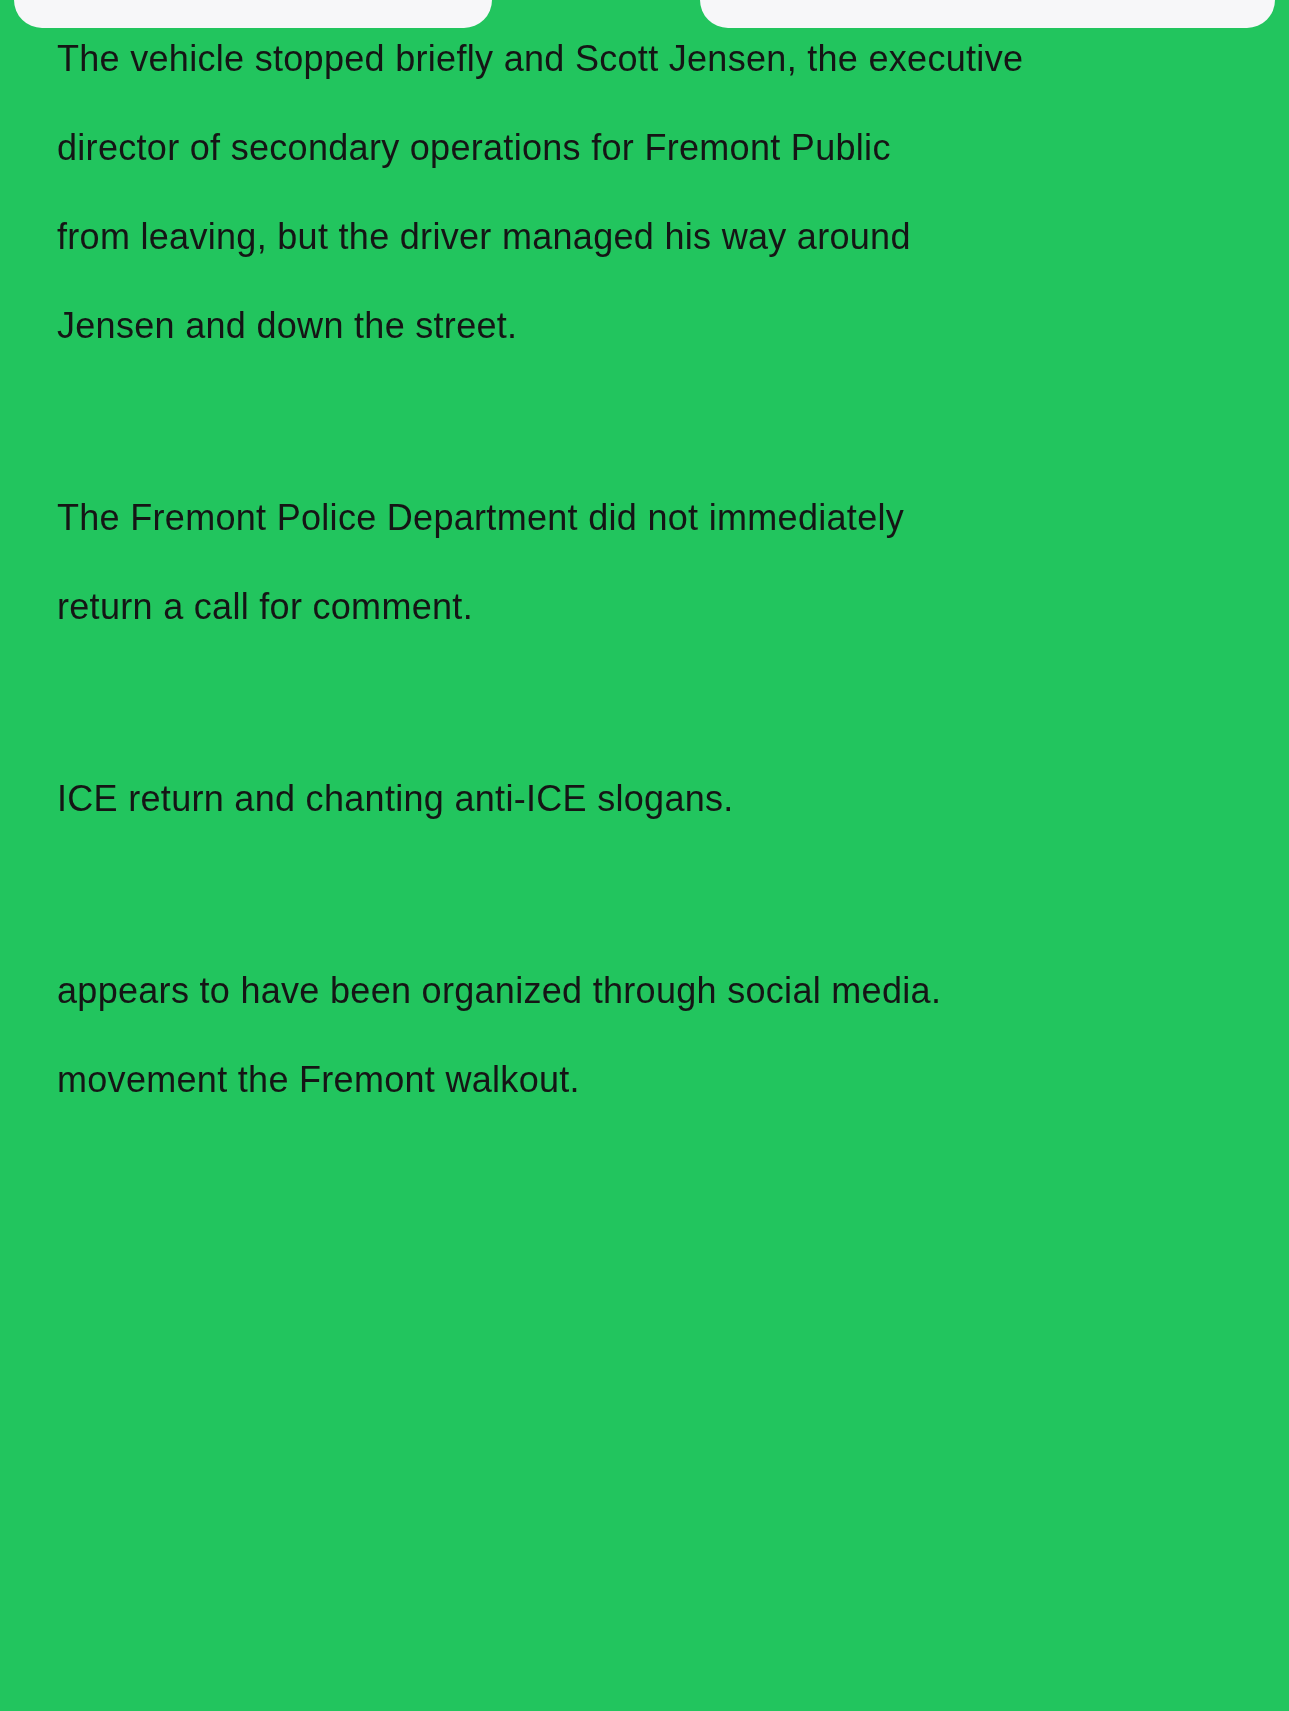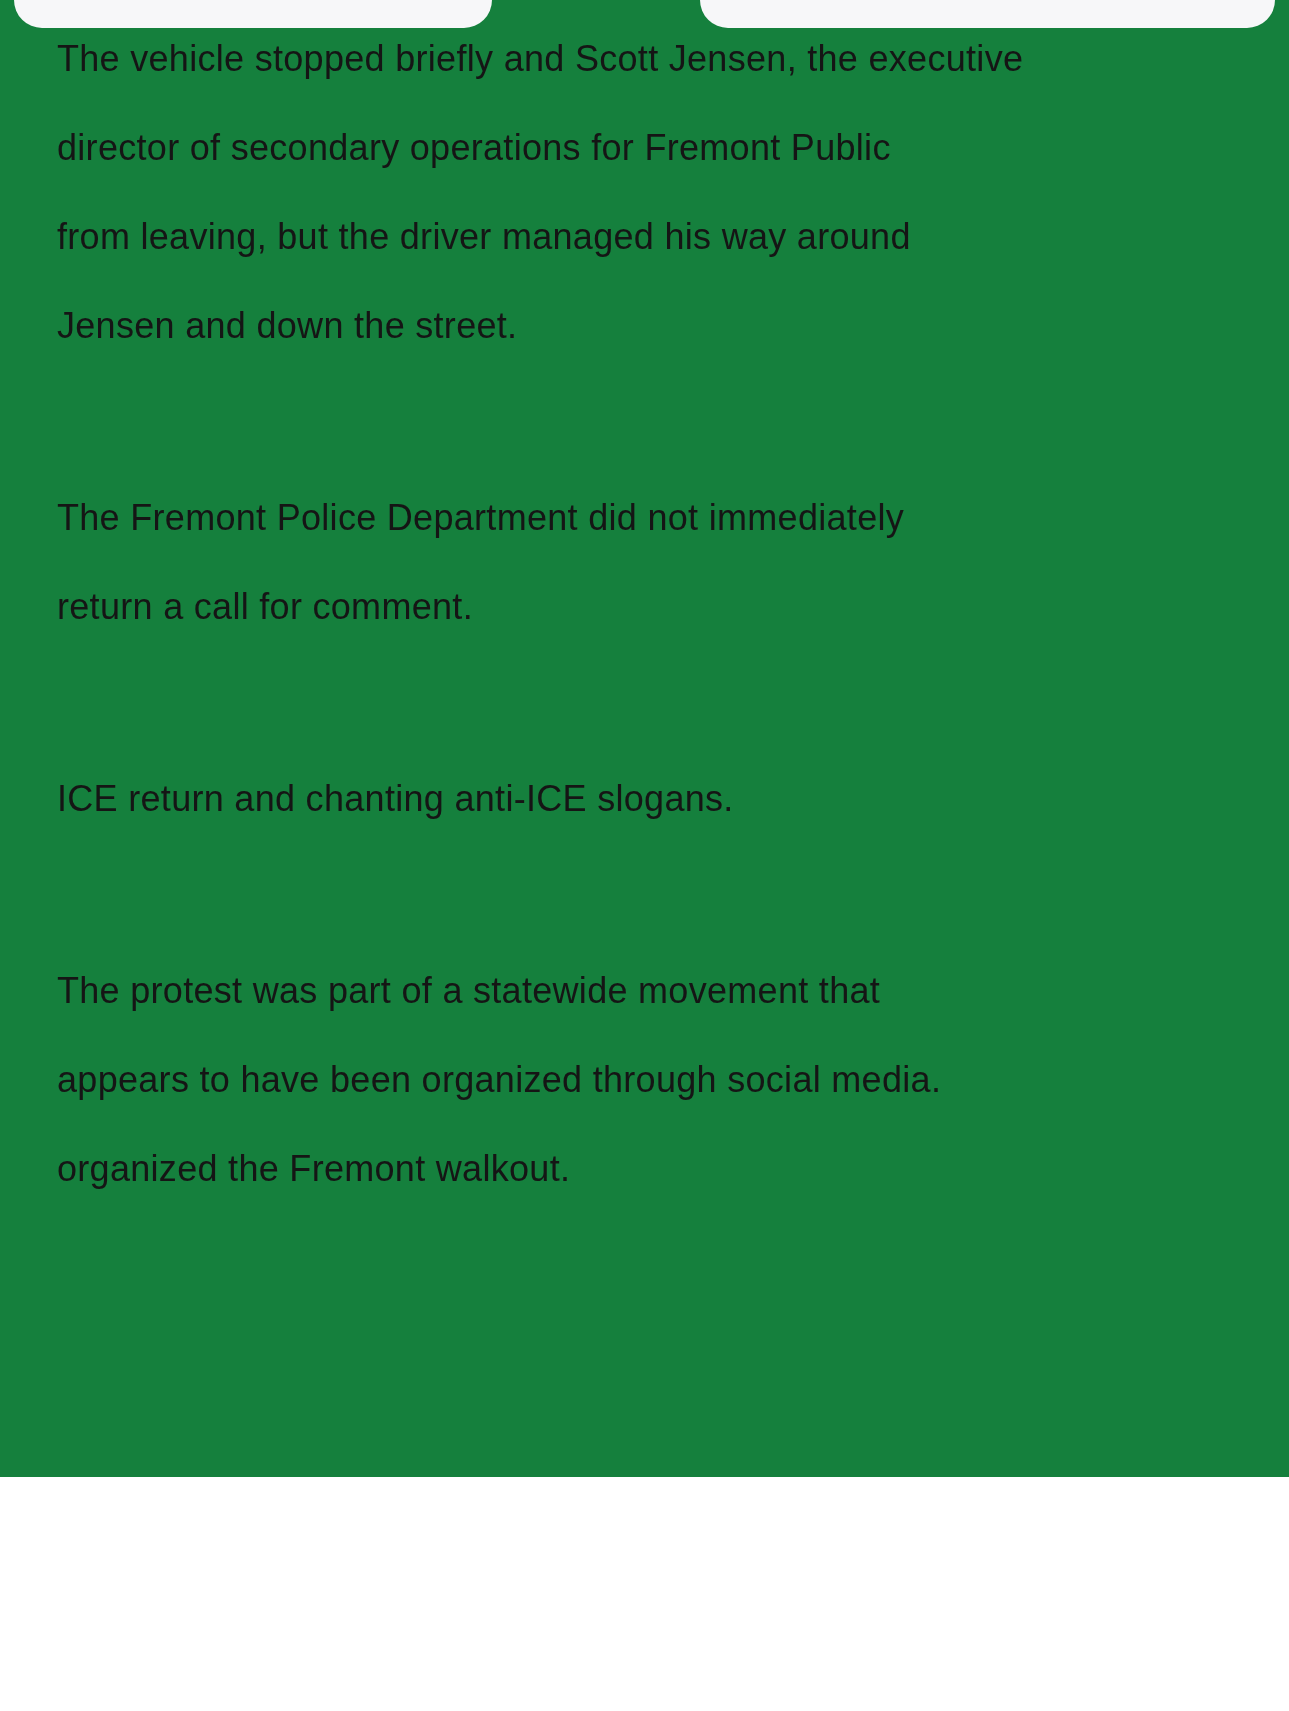--- a/index.html
+++ b/index.html
@@ -7,22 +7,22 @@
     padding: 0;
     background: #ffffff;
     width: 1289px;
     height: 1711px;
     overflow: hidden;
     font-family: "Liberation Sans", "DejaVu Sans", sans-serif;
   }
   .page {
     position: relative;
     width: 1289px;
-    height: 1477px;
-    background: #15803d;
+    height: 1711px;
+    background: #22c55e;
   }
   
   .remnant {
     position: absolute;
     top: -28px;
     height: 56px;
     background: #f7f7f9;
     border-radius: 48px;
   }
   .remnant-left  { left: 14px;  width: 478px; }
@@ -66,19 +66,18 @@
     <p class="para">
       <span class="line">The Fremont Police Department did not immediately</span>
       <span class="line">return a call for comment.</span>
     </p>
 
     <p class="para">
       <span class="line">ICE return and chanting anti-ICE slogans.</span>
     </p>
 
     <p class="para">
-      <span class="line">The protest was part of a statewide movement that</span>
       <span class="line">appears to have been organized through social media.</span>
-      <span class="line">organized the Fremont walkout.</span>
+      <span class="line">movement the Fremont walkout.</span>
     </p>
 
   </main>
 </div>
 
 </body></html>

